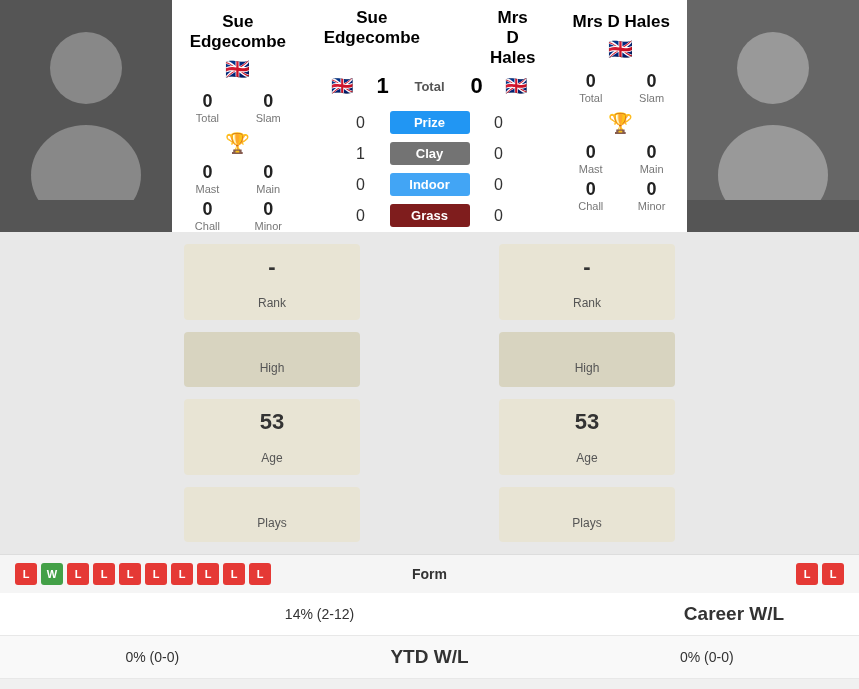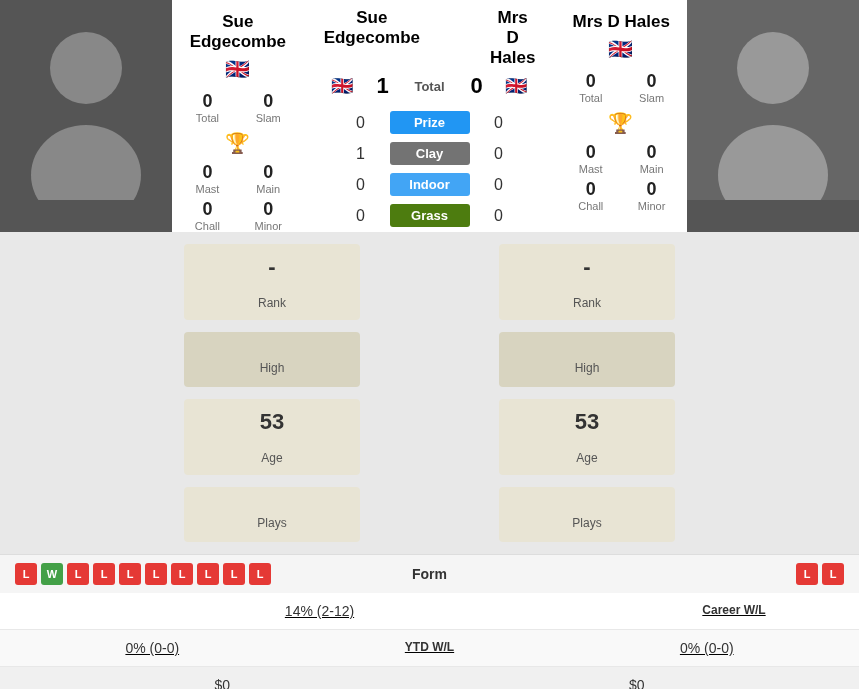--- a/index.html
+++ b/index.html
@@ -18,21 +18,21 @@
       font-size: 13px;
       padding: 4px 18px;
       border-radius: 3px;
       min-width: 80px;
       text-align: center;
     }
 
     .surface-hard { background: #2196F3; }
     .surface-clay { background: #737373; }
     .surface-indoor { background: #42A5F5; }
-    .surface-grass { background: #4d7c0f; }
+    .surface-grass { background: #7f1d1d; }
 
     .stat-card {
       background: #e8e4d4;
       border-radius: 4px;
       display: flex;
       flex-direction: column;
       align-items: center;
       justify-content: center;
       margin: 4px 8px;
       padding: 10px 8px;
@@ -98,44 +98,44 @@
     .form-l { background: #e53935; }
     .form-w { background: #43A047; }
 
     
     .bottom-stats {
       background: #fff;
     }
 
     .bottom-row {
       display: flex;
+      align-items: center;
       padding: 10px 15px;
       border-bottom: 1px solid #e8e8e8;
-      text-decoration: underline;
     }
 
     .bottom-row:last-child {
       border-bottom: none;
     }
 
     .bottom-row-alt {
       background: #f9f9f9;
       gap: 30px;
     }
 
     .bottom-left-val {
       flex: 1;
       text-align: center;
       font-size: 14px;
       color: #333;
     }
 
     .bottom-center-label {
       font-weight: bold;
-      font-size: 12px;
+      font-size: 19px;
       color: #333;
       text-align: center;
       width: 220px;
       min-width: 220px;
     }
 
     .bottom-right-val {
       flex: 1;
       text-align: center;
       font-size: 14px;

